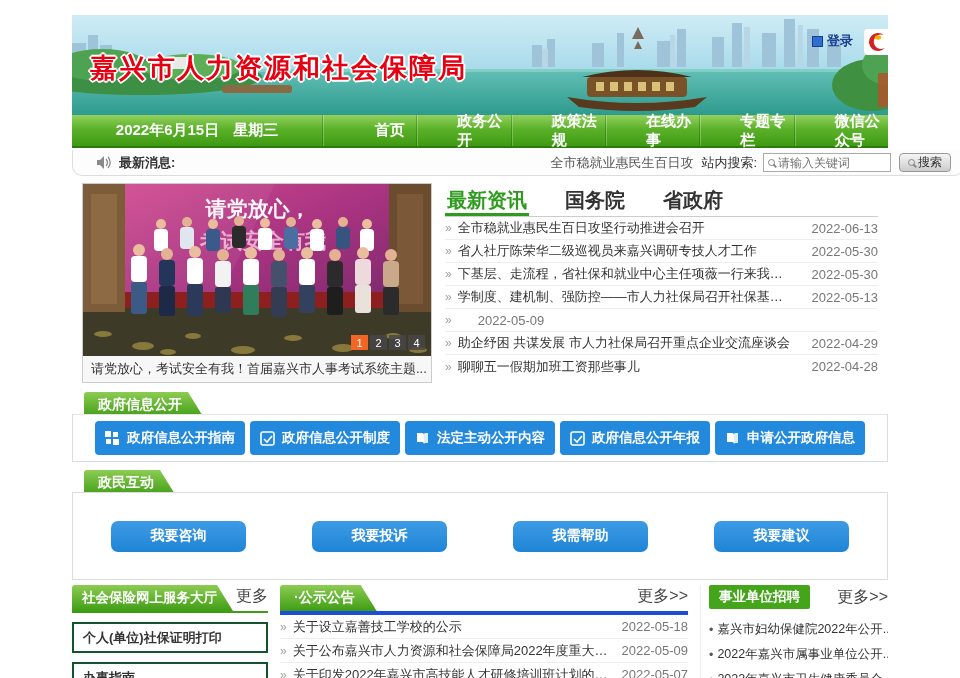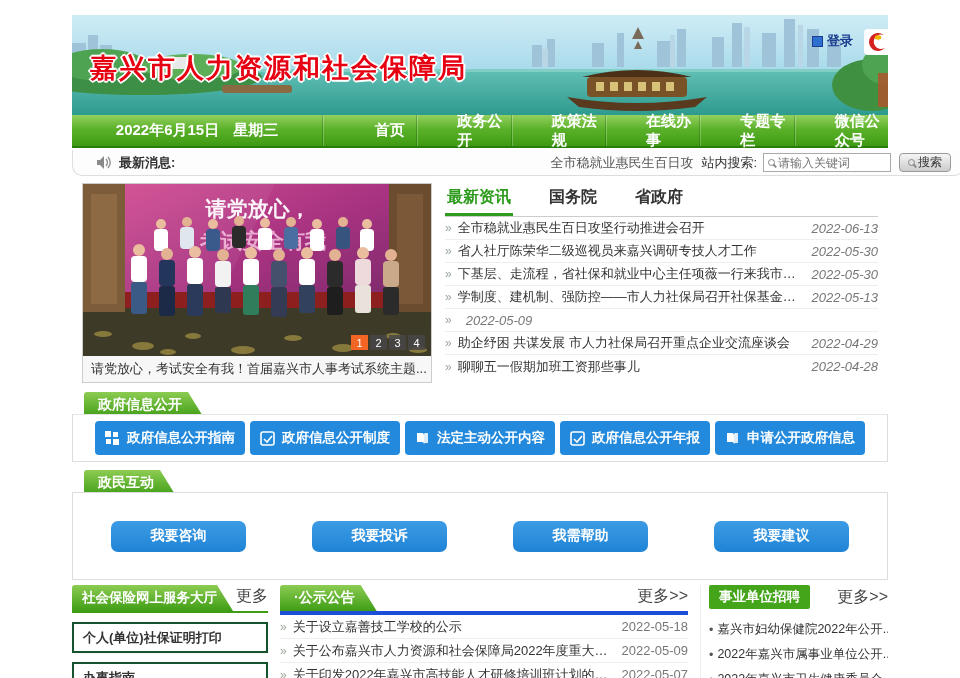--- a/index.html
+++ b/index.html
@@ -39,26 +39,26 @@
   #slider { left:82px; top:183px; width:350px; height:200px; border:1px solid #ccc; background:#fff; }
   #slider-photo { position:relative; width:348px; height:172px; overflow:hidden; }
   #slider-pager { position:absolute; right:6px; bottom:6px; display:flex; gap:2px; }
   .page-sq { width:17px; height:15px; display:flex; align-items:center; justify-content:center; font-size:11px; color:#fff; background:rgba(70,70,70,.85); cursor:pointer; }
   .page-sq.active { background:#f26522; }
   #slider-caption { height:26px; display:flex; align-items:center; padding:0 8px; font-size:13px; color:#333; background:#f7f7f7; white-space:nowrap; overflow:hidden; }
 
   
   #news { left:445px; top:185px; width:433px; }
   #news-tabs { display:flex; gap:34px; border-bottom:1px solid #ccc; height:32px; }
-  .news-tab { font-size:16px; font-weight:bold; color:#333; cursor:pointer; padding:2px 2px 2px; }
+  .news-tab { font-size:20px; font-weight:bold; color:#333; cursor:pointer; padding:2px 2px 2px; }
   .news-tab.active { color:#2e9b1e; border-bottom:3px solid #2e9b1e; }
   .news-row { display:flex; align-items:center; height:23px; border-bottom:1px solid #eee; font-size:13px; cursor:pointer; }
   .news-row .arr { color:#9aa89a; margin-right:6px; font-size:12px; flex:none; }
   .news-row .t { flex:1; color:#333; white-space:nowrap; overflow:hidden; text-overflow:ellipsis; }
-  .news-row .d { color:#777; margin-left:8px; flex:none;font-style:italic; }
+  .news-row .d { color:#777; margin-left:20px; flex:none; }
 
   
   .green-tab { display:inline-block; padding:4px 22px 4px 14px; color:#fff; font-size:14px; font-weight:bold;
     background:linear-gradient(180deg,#8ccc52,#3f9d15); clip-path:polygon(0 0, calc(100% - 16px) 0, 100% 100%, 0 100%); border-radius:3px 0 0 0; }
   .sec-box { border:1px solid #ddd; background:#fff; }
 
   #info-sec-tab { left:84px; top:392px; }
   #info-box { left:72px; top:414px; width:816px; height:48px; border:1px solid #ddd; border-top:1px solid #e5e5e5; display:flex; align-items:center; justify-content:space-between; padding:0 22px; }
   .blue-btn { width:150px; height:34px; background:#2289dd; border-radius:4px; color:#fff; font-size:13.5px; font-weight:bold; display:flex; align-items:center; justify-content:center; gap:7px; cursor:pointer; }
   .blue-btn svg { flex:none; }

